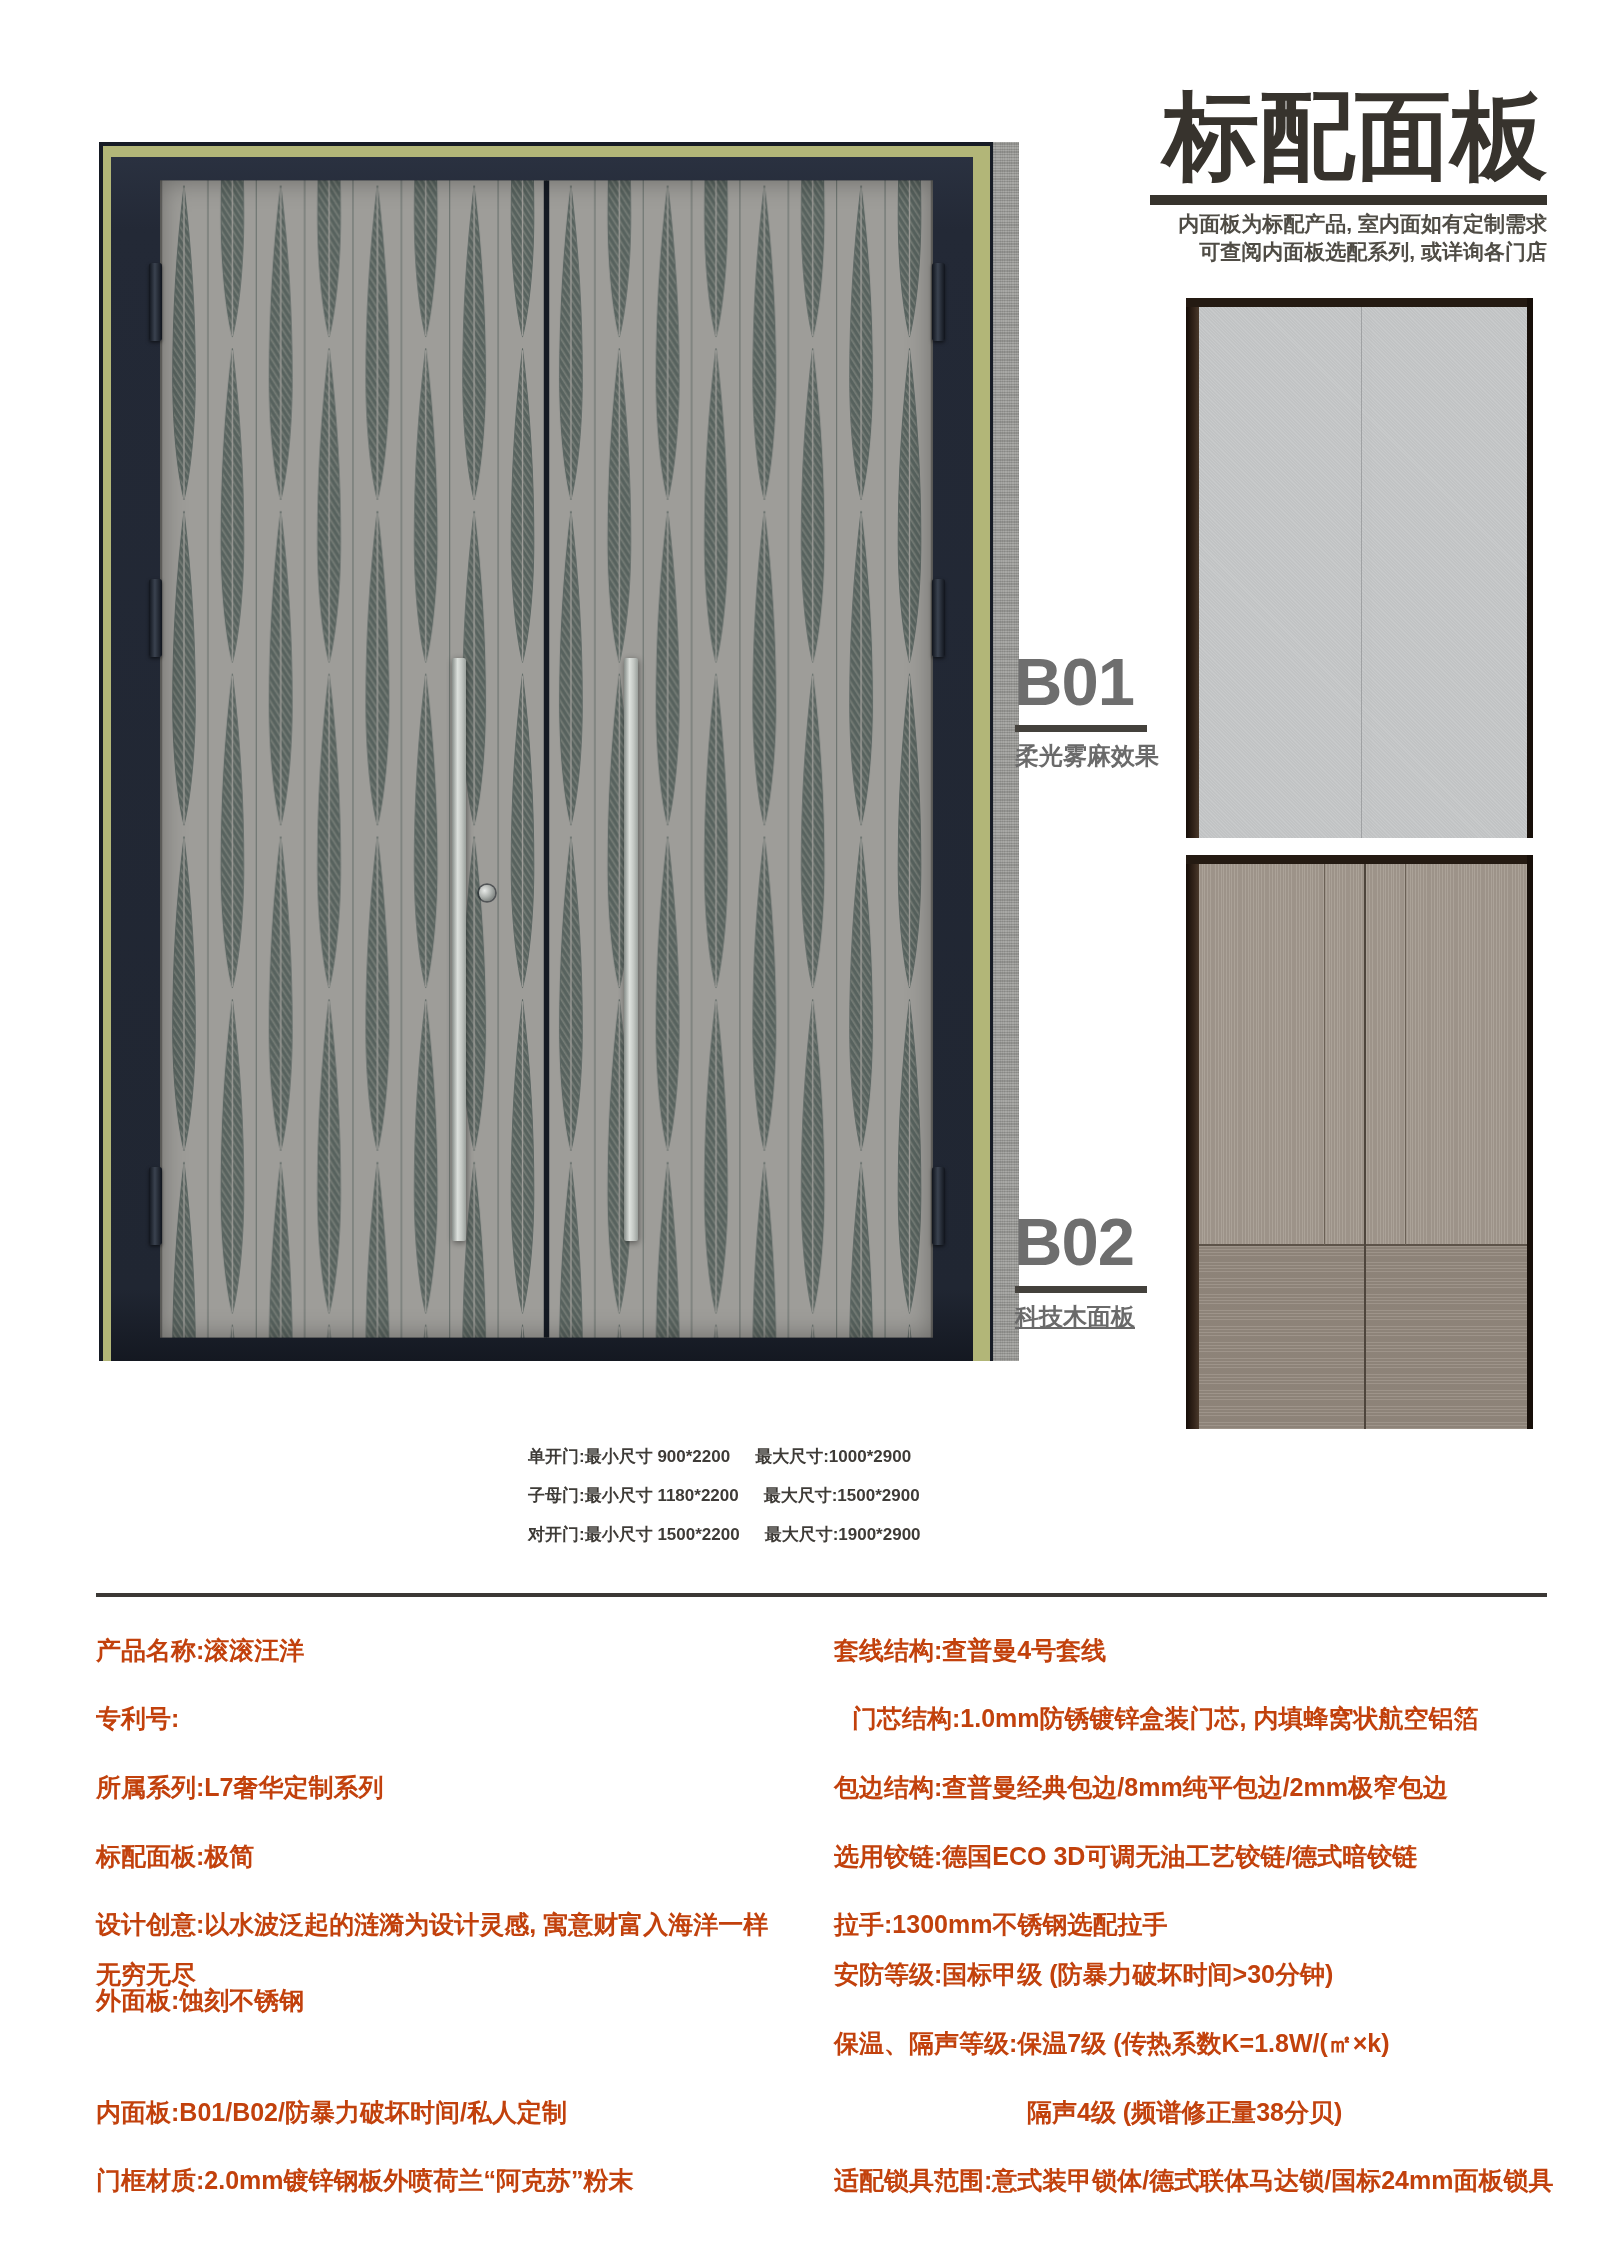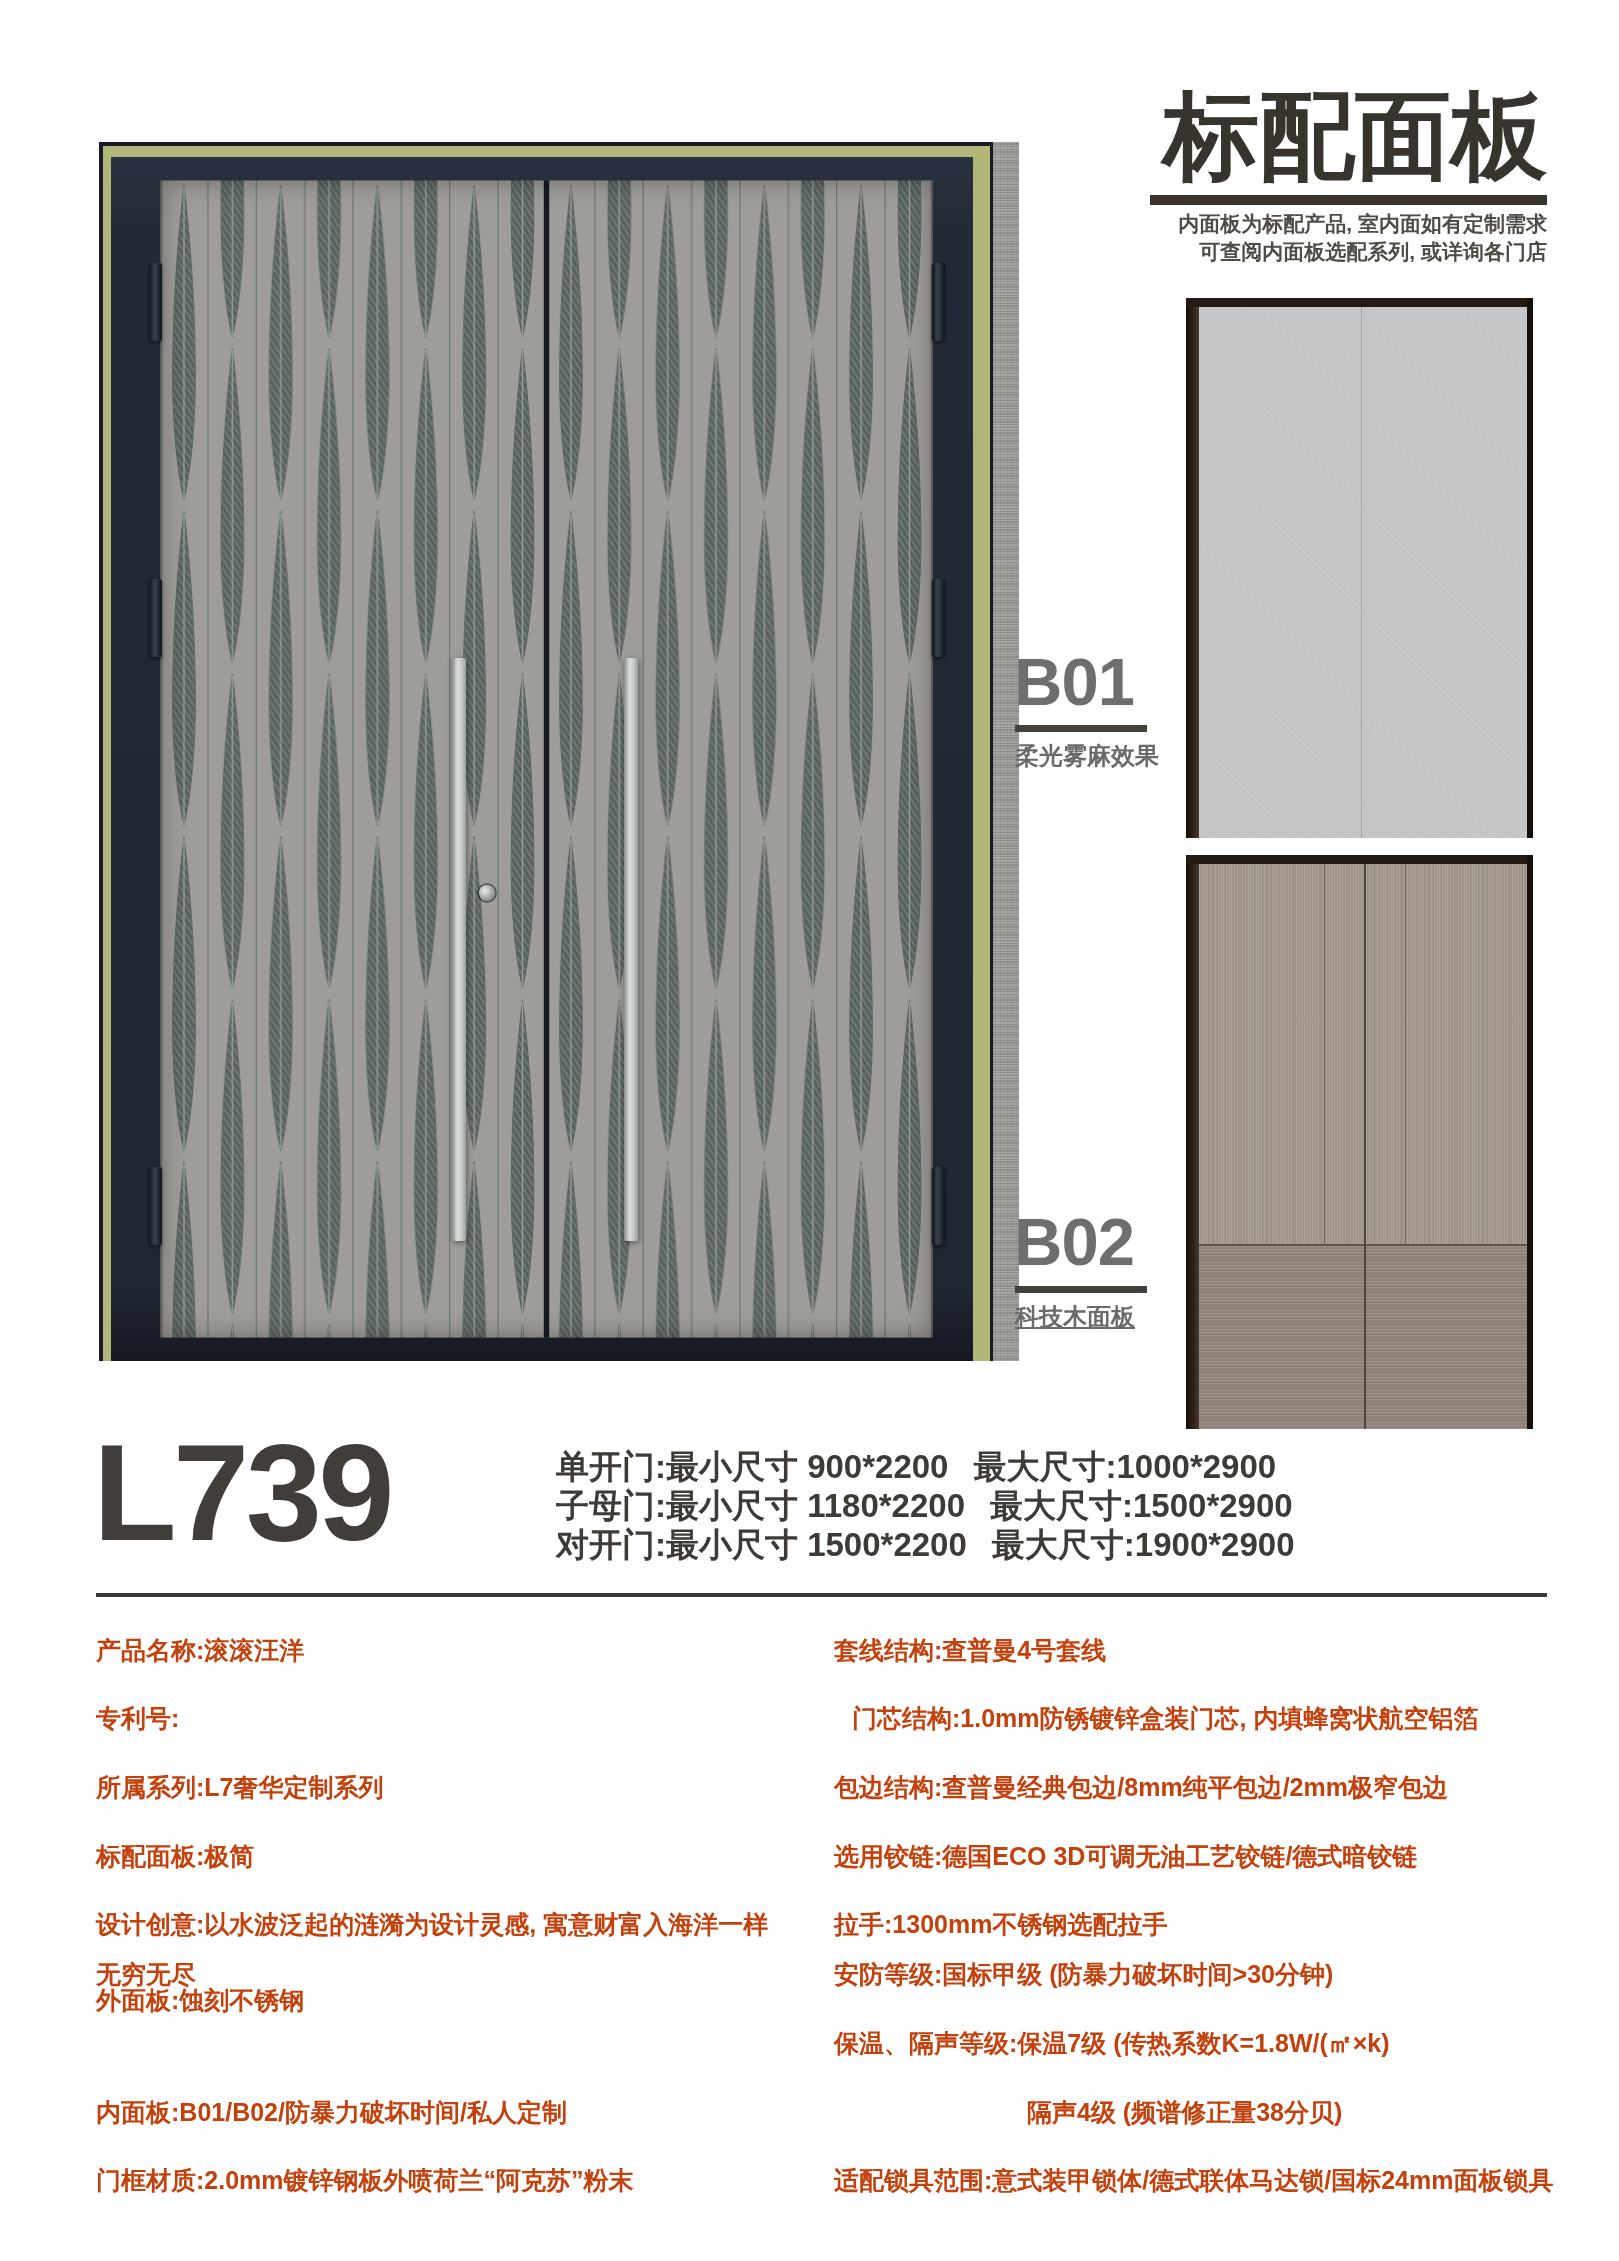--- a/index.html
+++ b/index.html
@@ -56,21 +56,21 @@
   .b02-v2{position:absolute;left:219px;top:6.3px;height:384px;width:1.4px;background:#6b6156;}
   .b02-gap{position:absolute;left:178px;top:6.3px;bottom:0;width:1.8px;background:#4e453c;}
 
   .panel-code{left:1014px;font-size:67px;line-height:1;font-weight:800;color:#6e6e6e;letter-spacing:-0.9px;}
   .panel-bar{left:1015px;width:132px;height:6.8px;background:#44413c;}
   .panel-label{left:1015px;font-size:24px;font-weight:700;color:#6a6a6a;white-space:nowrap;}
 
   
   .model-code{left:93px;top:1424px;font-size:137px;line-height:1;font-weight:900;
               letter-spacing:-3.6px;color:#413e3a;}
-  .dim-row{left:556px;display:flex;gap:25px;font-size:33px;font-weight:700;
+  .dim-row{left:528px;display:flex;gap:25px;font-size:17px;font-weight:700;
            color:#3e3b37;white-space:nowrap;}
   .rule{left:96px;top:1593px;width:1451px;height:4.1px;background:#3b3835;}
 
   
   .spec{font-size:25px;font-weight:700;color:#c2410c;white-space:nowrap;}
   .spec.l{left:96px;}
   .spec.r{left:834px;}
   .spec.r.indent{left:1027px;}
 </style>
 </head>
@@ -147,21 +147,20 @@
     <div class="b02-v2"></div>
     <div class="b02-gap"></div>
     <div class="bf-left"></div>
     <div class="bf-top"></div>
     <div class="bf-right"></div>
   </div>
   <div class="abs panel-code" style="top:1208px;">B02</div>
   <div class="abs panel-bar" style="top:1286px;"></div>
   <div class="abs panel-label" style="top:1301px;text-decoration:underline;">科技木面板</div>
 
-  <div class="abs model-code">L739</div>
 
   <div class="abs dim-row" style="top:1445px;">
     <span>单开门:最小尺寸 900*2200</span>
     <span>最大尺寸:1000*2900</span>
   </div>
   <div class="abs dim-row" style="top:1484px;">
     <span>子母门:最小尺寸 1180*2200</span>
     <span>最大尺寸:1500*2900</span>
   </div>
   <div class="abs dim-row" style="top:1523px;">

